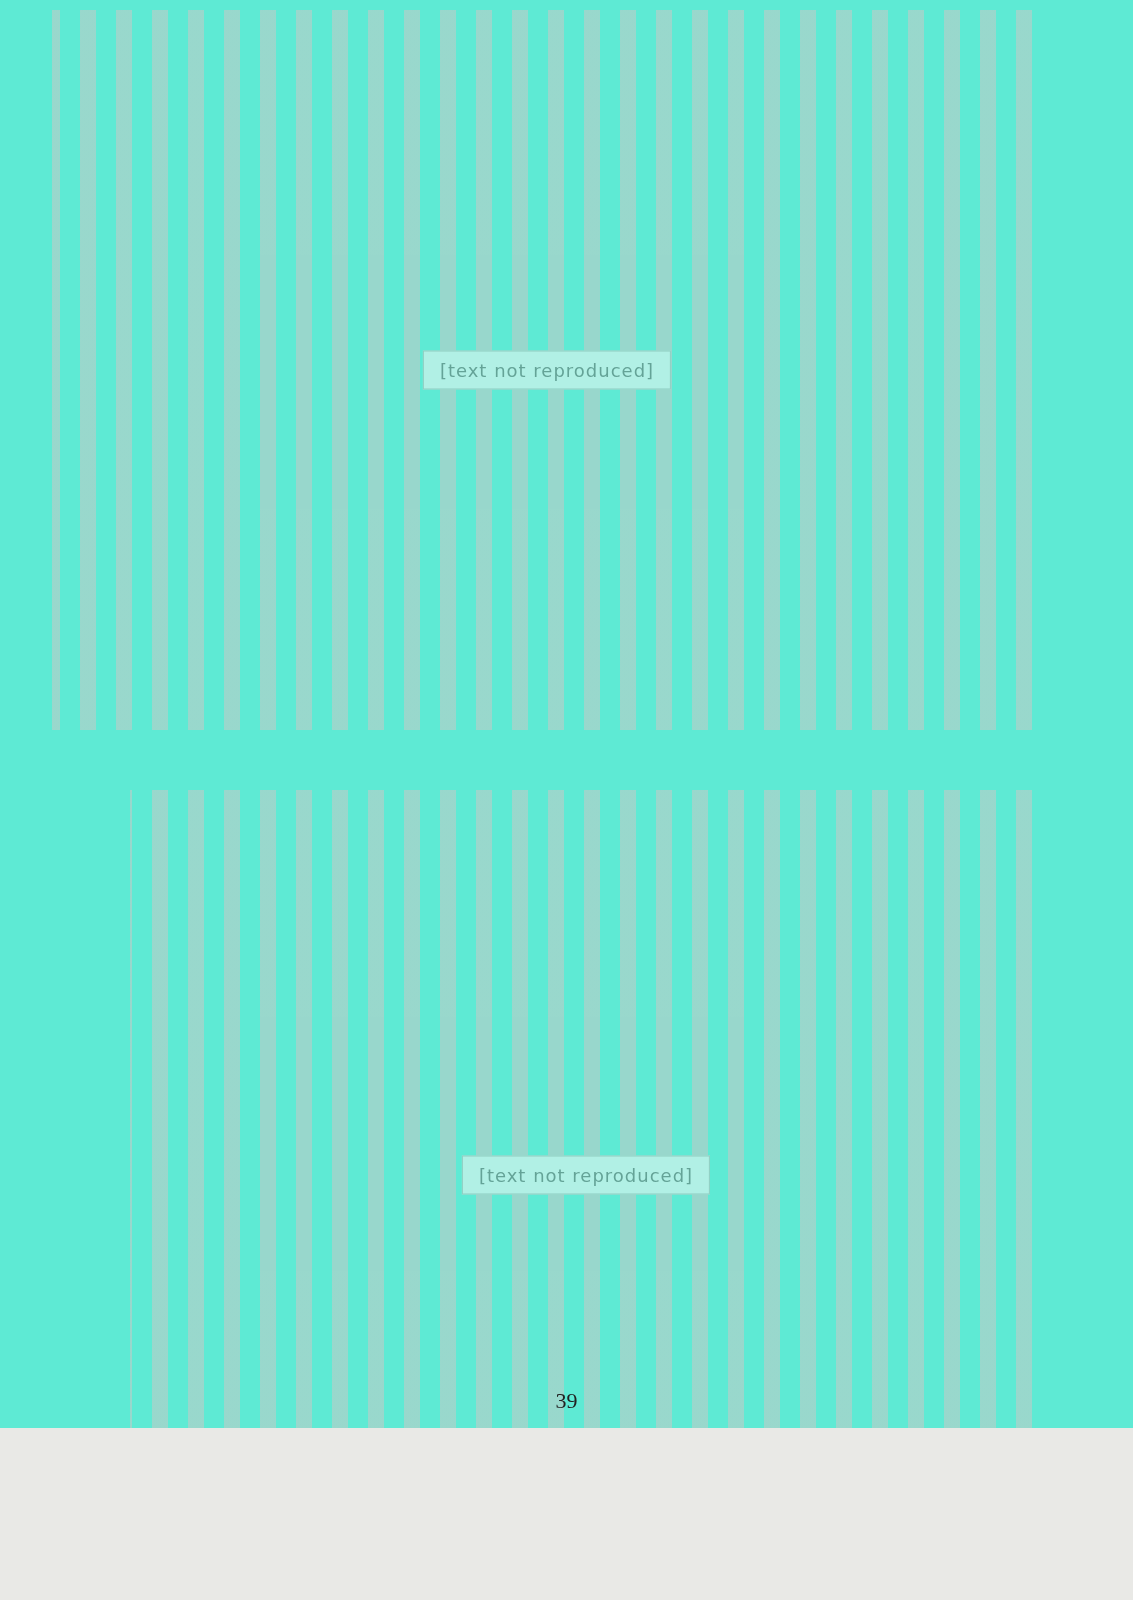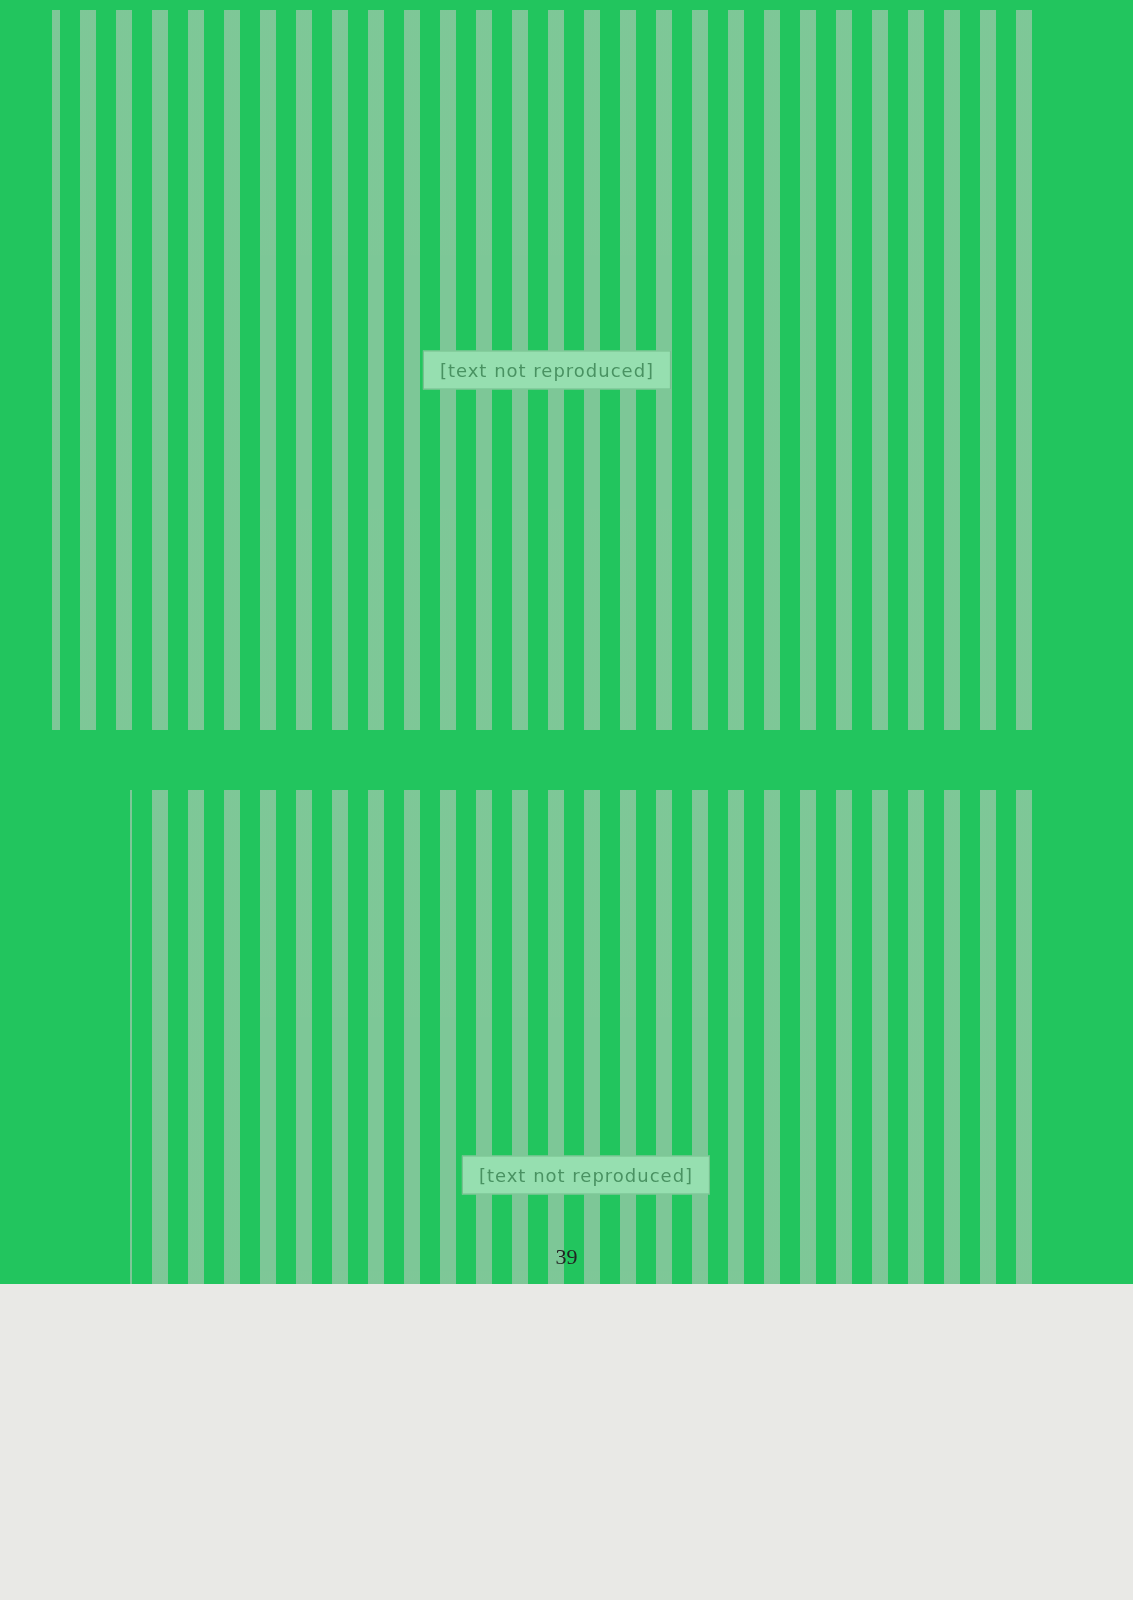--- a/index.html
+++ b/index.html
@@ -4,22 +4,22 @@
 <style>
   html, body {
     margin: 0;
     padding: 0;
     background: #e9e9e6;
     font-family: "DejaVu Sans", sans-serif;
   }
   .page {
     position: relative;
     width: 1133px;
-    height: 1284px;
-    background: #22c55e;
+    height: 1428px;
+    background: #5eead4;
     overflow: hidden;
   }
   
   .text-block {
     position: absolute;
     background:
       repeating-linear-gradient(
         to left,
         transparent 0px,
         transparent 10px,

